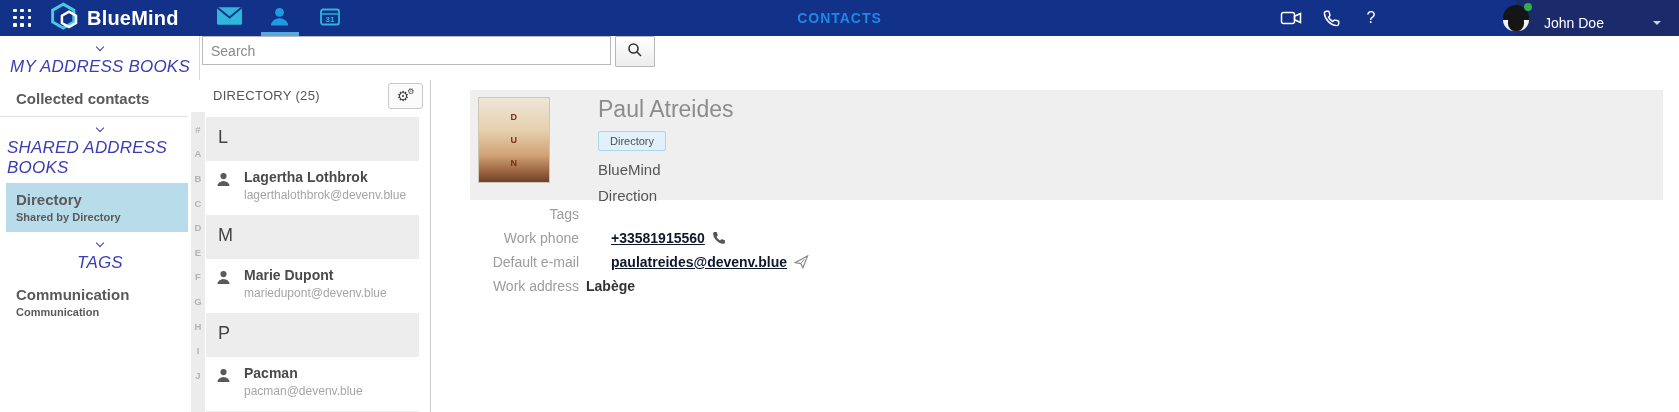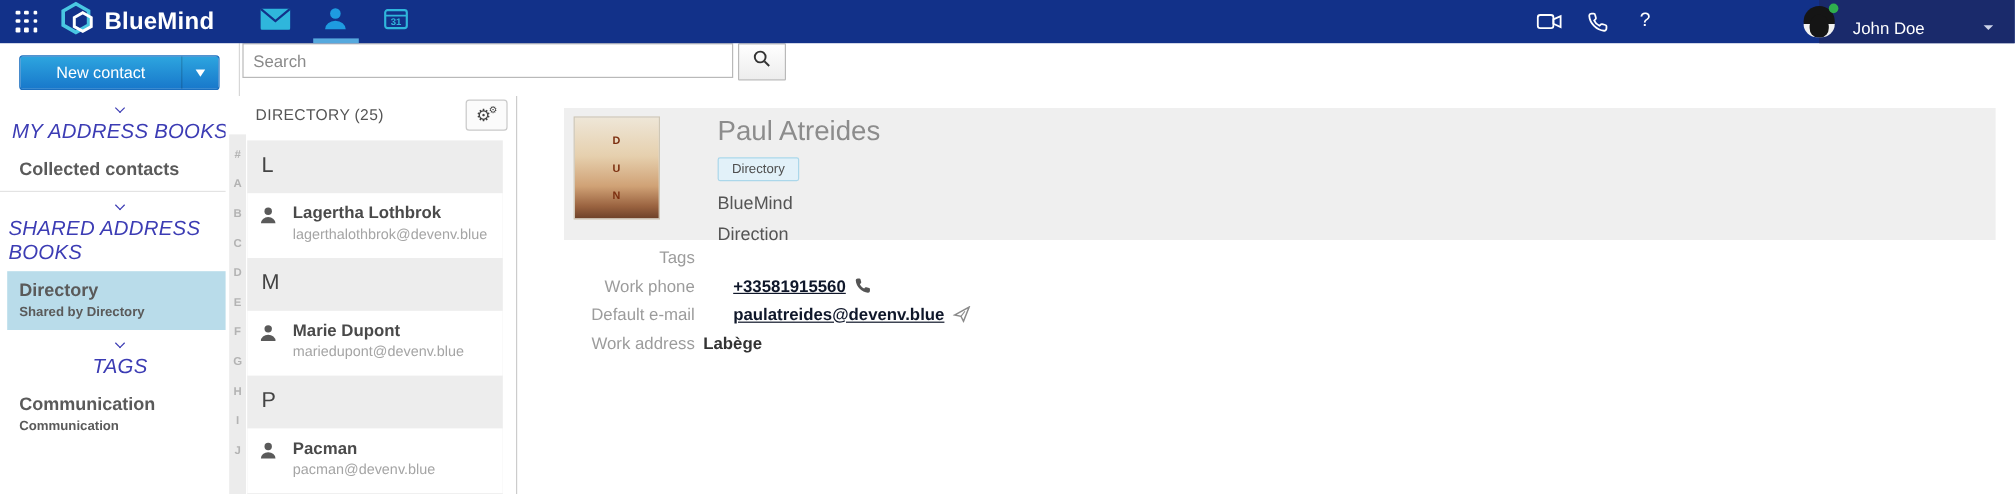--- a/index.html
+++ b/index.html
@@ -160,20 +160,21 @@
   </div>
   <div class="nav-tab">
     <span>
       <svg width="20" height="19" viewBox="0 0 20 18">
         <rect x="1" y="2" width="18" height="15" rx="2" fill="none" stroke="#2fb6dc" stroke-width="1.8"></rect>
         <line x1="1.5" y1="6.5" x2="18.5" y2="6.5" stroke="#2fb6dc" stroke-width="1.4"></line>
         <text x="10" y="14.6" font-size="8" fill="#2fb6dc" text-anchor="middle" font-weight="bold">31</text>
       </svg>
     </span>
   </div>
+  <div class="topbar-title">CONTACTS</div>
   <div class="topbar-right">
     <div class="tb-icon">
       <svg width="22" height="16" viewBox="0 0 21 16">
         <rect x="1" y="2.5" width="13" height="11" rx="2" fill="none" stroke="#ffffff" stroke-width="1.5"></rect>
         <path d="M14,6.2 L20,3.5 V12.5 L14,9.8 Z" fill="none" stroke="#ffffff" stroke-width="1.5"></path>
       </svg>
     </div>
     <div class="tb-icon">
       <svg width="17" height="17" viewBox="0 0 16 16">
         <path d="M3.2,1.2 C2.2,1.2 1.2,2 1.3,3.1 C1.7,8.9 7.1,14.3 12.9,14.7 C14,14.8 14.8,13.8 14.8,12.8 L14.8,11.2 C14.8,10.7 14.5,10.3 14,10.2 L11.4,9.5 C11,9.4 10.5,9.5 10.2,9.9 L9.3,10.8 C7.5,10 6,8.5 5.2,6.7 L6.1,5.8 C6.4,5.5 6.6,5 6.5,4.6 L5.8,2 C5.7,1.5 5.2,1.2 4.8,1.2 Z" fill="none" stroke="#ffffff" stroke-width="1.4"></path>
@@ -188,27 +189,20 @@
       <span class="presence"></span>
     </div>
     <div class="user-panel">
       <span class="user-name">John Doe</span>
       <span class="caret-down"></span>
     </div>
   </div>
 </div>
 
 <div class="sidebar">
-  <div class="new-contact-btn">
-    <span class="ncb-label">New contact</span>
-    <span class="ncb-split"></span>
-    <span class="ncb-caret">
-        <b></b>
-      </span>
-  </div>
 
   <div class="sb-section-header">
     <span class="chev"></span>
     <span>MY ADDRESS BOOKS</span>
   </div>
   <div class="sb-item divided">
     <div class="t">Collected contacts</div>
   </div>
 
   <div class="sb-section-header">

